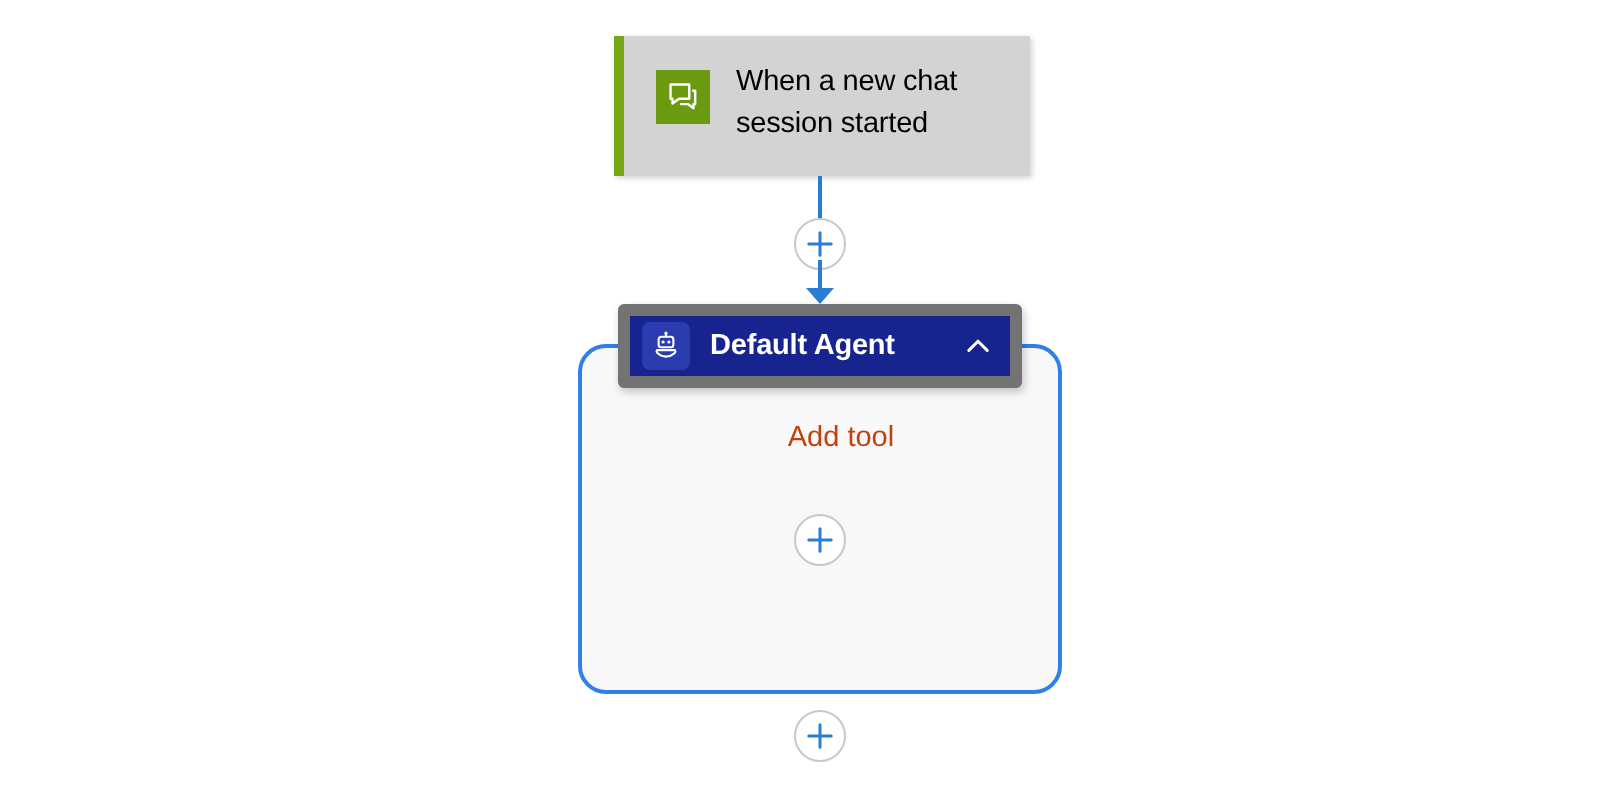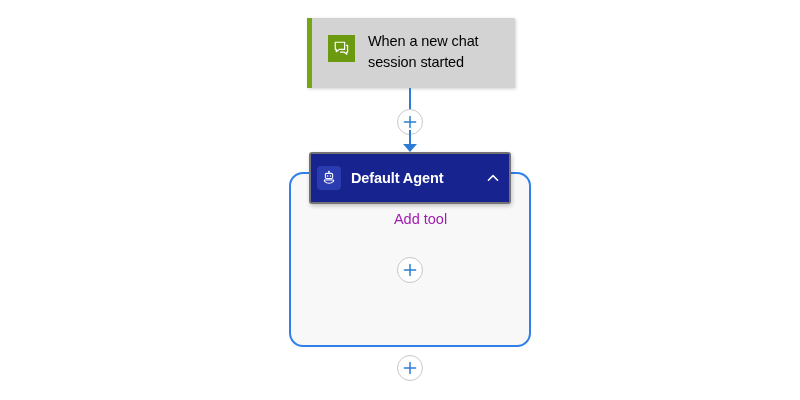--- a/index.html
+++ b/index.html
@@ -114,32 +114,32 @@
     border-radius: 14px;
     box-sizing: border-box;
   }
   .add-tool-label {
     position: absolute;
     left: 0;
     right: 0;
     top: 37px;
     text-align: center;
     font-size: 14.5px;
-    color: #a21caf;
+    color: #c2410c;
     margin-left: 21px;
   }
 
   
   .agent-header-wrap {
     position: absolute;
     left: 309px;
     top: 152px;
     width: 202px;
-    height: 52px;
-    border: 2px solid #737373;
+    height: 42px;
+    border: 6px solid #737373;
     border-radius: 3px;
     box-sizing: border-box;
     box-shadow: 1px 2px 4px rgba(0,0,0,0.22);
     background: #17248f;
     cursor: pointer;
   }
   .agent-header {
     position: relative;
     width: 100%;
     height: 100%;

